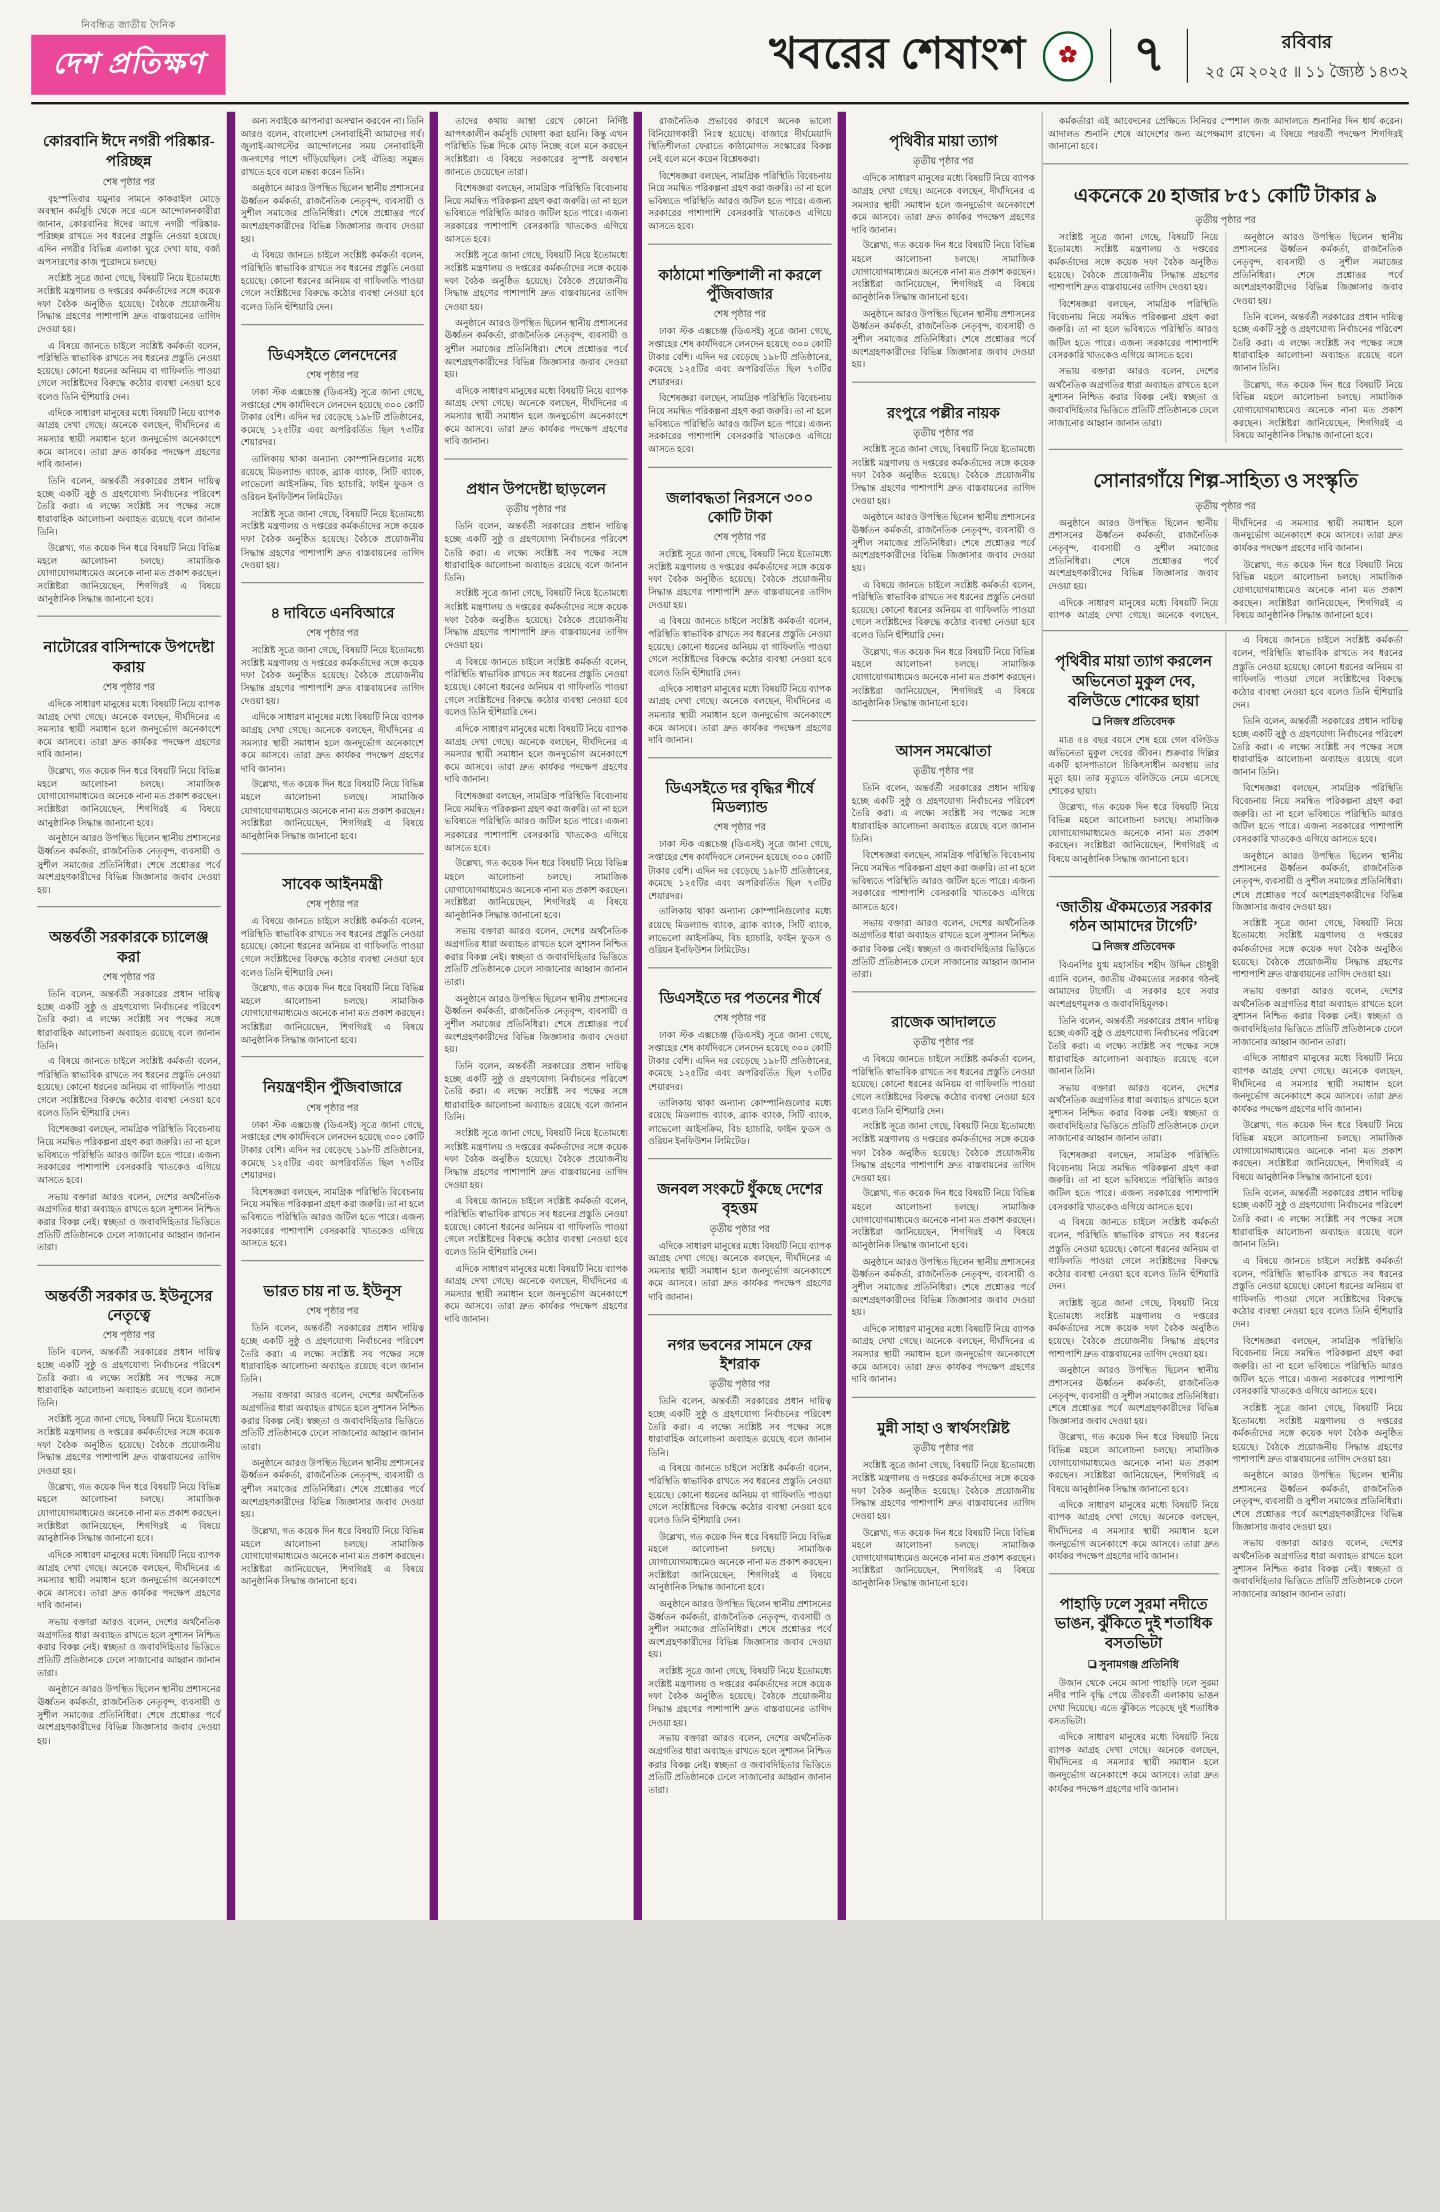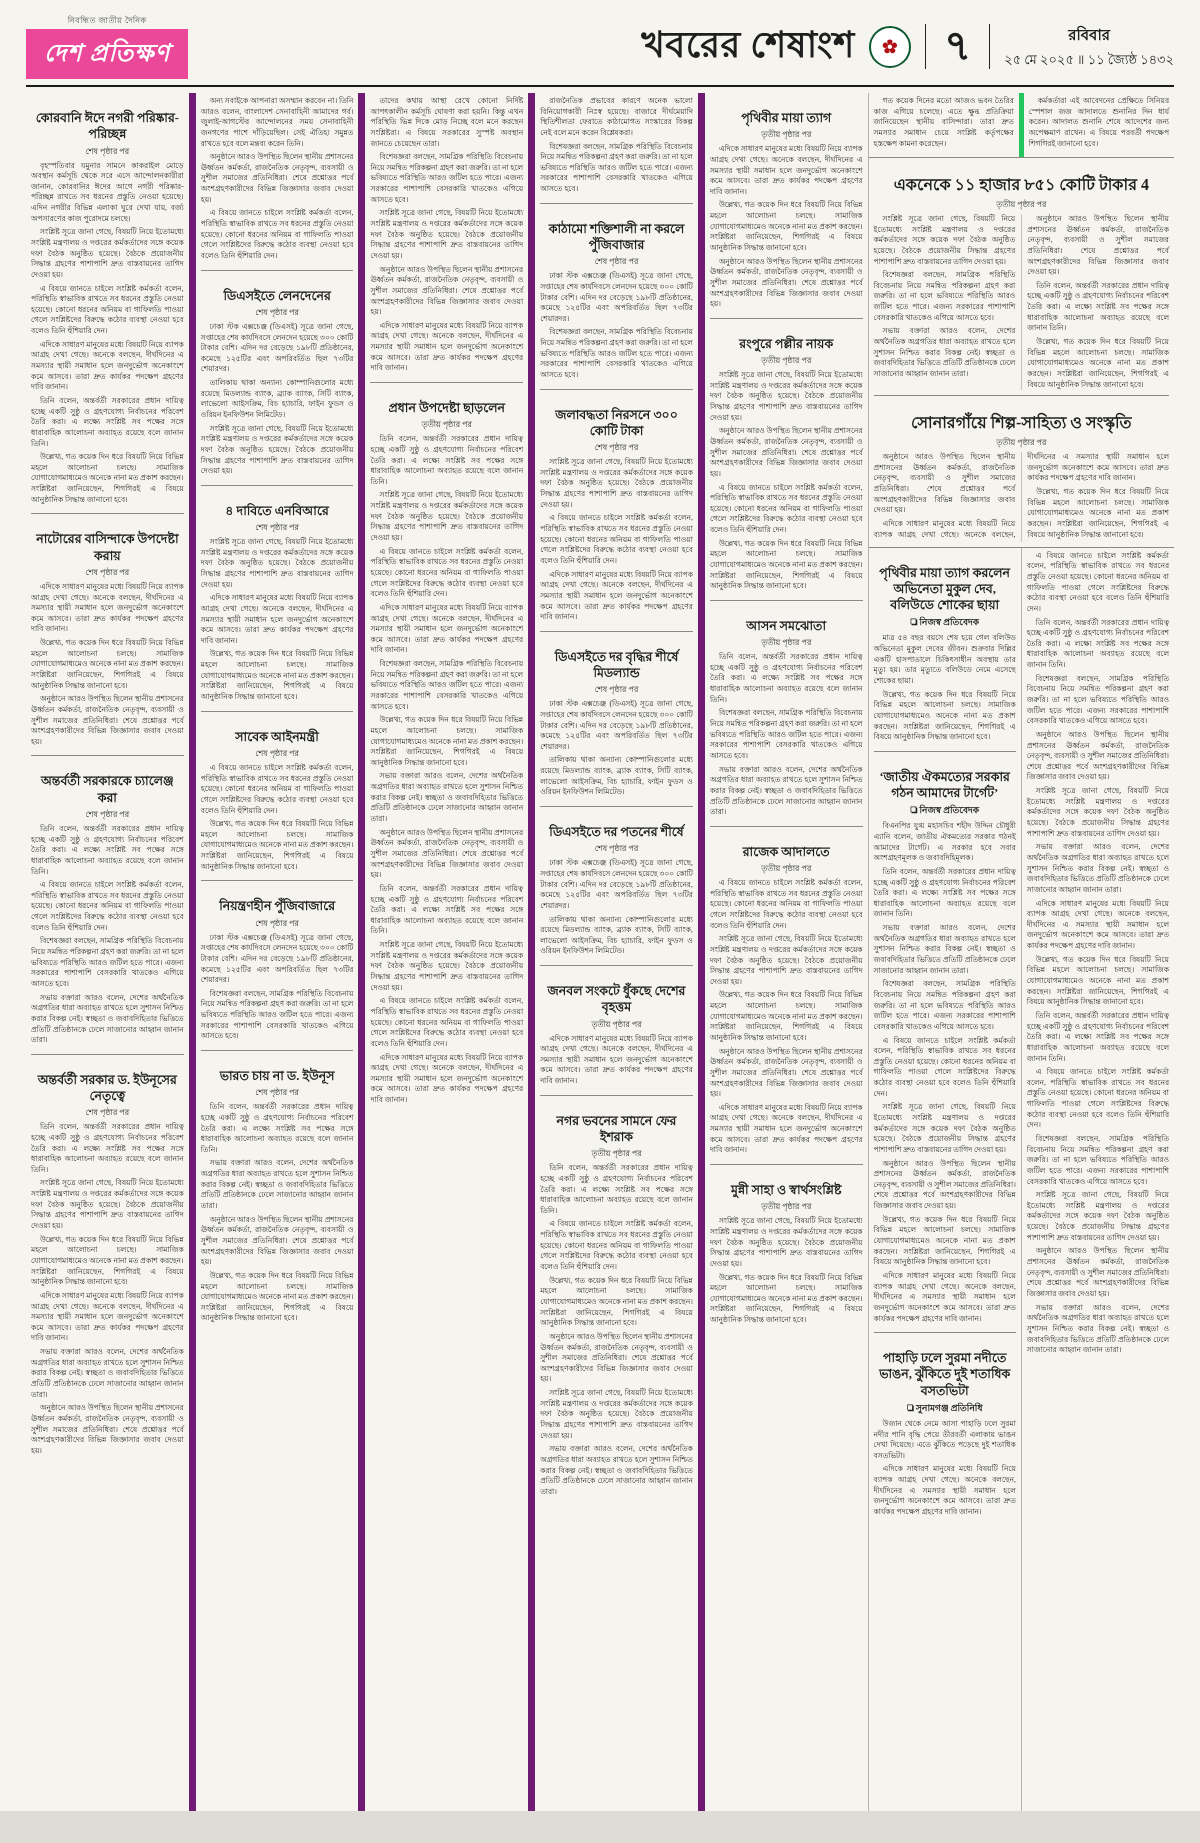--- a/index.html
+++ b/index.html
@@ -1,18 +1,18 @@
 <!DOCTYPE html>
 <html lang="bn"><head>
 <meta charset="utf-8">
 <title>দেশ প্রতিক্ষণ — খবরের শেষাংশ</title>
 <style>
   html,body{margin:0;padding:0;background:#dedcd6;}
   .page{
-    width:1200px;height:1811px;box-sizing:border-box;margin:0 auto;
+    width:1200px;height:1600px;box-sizing:border-box;margin:0 auto;
     background:#f5f4ef;color:#1e1e1e;overflow:hidden;
     padding:14px 26px 0;
     font-family:"Liberation Serif","DejaVu Serif",serif;
   }
   
   .header{display:flex;align-items:center;gap:14px;border-bottom:2px solid #1a1a1a;padding-bottom:6px;}
   .masthead-wrap{display:flex;flex-direction:column;align-items:center;}
   .masthead-top{font-size:8px;color:#555;margin-bottom:2px;letter-spacing:.5px;}
   .masthead-box{background:#ec4899;color:#fff;font-weight:bold;font-style:italic;
     font-size:24px;padding:5px 18px;border-radius:0;letter-spacing:1px;white-space:nowrap;}
@@ -300,38 +300,31 @@
           <h3 class="article-title">মুন্নী সাহা ও স্বার্থসংশ্লিষ্ট</h3>
           <div class="article-cont">তৃতীয় পৃষ্ঠার পর</div>
           <div class="article-body">
             <p class="article-para">সংশ্লিষ্ট সূত্রে জানা গেছে, বিষয়টি নিয়ে ইতোমধ্যে সংশ্লিষ্ট মন্ত্রণালয় ও দপ্তরের কর্মকর্তাদের সঙ্গে কয়েক দফা বৈঠক অনুষ্ঠিত হয়েছে। বৈঠকে প্রয়োজনীয় সিদ্ধান্ত গ্রহণের পাশাপাশি দ্রুত বাস্তবায়নের তাগিদ দেওয়া হয়।</p>
             <p class="article-para">উল্লেখ্য, গত কয়েক দিন ধরে বিষয়টি নিয়ে বিভিন্ন মহলে আলোচনা চলছে। সামাজিক যোগাযোগমাধ্যমেও অনেকে নানা মত প্রকাশ করছেন। সংশ্লিষ্টরা জানিয়েছেন, শিগগিরই এ বিষয়ে আনুষ্ঠানিক সিদ্ধান্ত জানানো হবে।</p>
           </div>
         </div>
       </div>
     <div class="right-wrap">
       <div class="right-top">
-        <div class="right-top-col" id="right-top-a">
-            <div class="article">
-              <div class="article-body">
-                <p class="article-para">গত কয়েক দিনের মতো আজও ভবন তৈরির কাজ এগিয়ে চলেছে। এতে ক্ষুব্ধ প্রতিক্রিয়া জানিয়েছেন স্থানীয় বাসিন্দারা। তারা দ্রুত সমস্যার সমাধান চেয়ে সংশ্লিষ্ট কর্তৃপক্ষের হস্তক্ষেপ কামনা করেছেন।</p>
-              </div>
-            </div>
-          </div>
         <div class="right-top-col" id="right-top-b">
             <div class="article">
               <div class="article-body">
                 <p class="article-para">কর্মকর্তারা এই আবেদনের প্রেক্ষিতে সিনিয়র স্পেশাল জজ আদালতে শুনানির দিন ধার্য করেন। আদালত শুনানি শেষে আদেশের জন্য অপেক্ষমাণ রাখেন। এ বিষয়ে পরবর্তী পদক্ষেপ শিগগিরই জানানো হবে।</p>
               </div>
             </div>
           </div>
       </div>
       <div class="right-spans" id="right-spans">
           <div class="article">
-            <h3 class="article-title big">একনেকে ১১ হাজার ৮৫১ কোটি টাকার 4</h3>
+            <h3 class="article-title big">একনেকে 20 হাজার ৮৫১ কোটি টাকার ৯</h3>
             <div class="article-cont">তৃতীয় পৃষ্ঠার পর</div>
             <div class="article-body twocol">
               <p class="article-para">সংশ্লিষ্ট সূত্রে জানা গেছে, বিষয়টি নিয়ে ইতোমধ্যে সংশ্লিষ্ট মন্ত্রণালয় ও দপ্তরের কর্মকর্তাদের সঙ্গে কয়েক দফা বৈঠক অনুষ্ঠিত হয়েছে। বৈঠকে প্রয়োজনীয় সিদ্ধান্ত গ্রহণের পাশাপাশি দ্রুত বাস্তবায়নের তাগিদ দেওয়া হয়।</p>
               <p class="article-para">বিশেষজ্ঞরা বলছেন, সামগ্রিক পরিস্থিতি বিবেচনায় নিয়ে সমন্বিত পরিকল্পনা গ্রহণ করা জরুরি। তা না হলে ভবিষ্যতে পরিস্থিতি আরও জটিল হতে পারে। এজন্য সরকারের পাশাপাশি বেসরকারি খাতকেও এগিয়ে আসতে হবে।</p>
               <p class="article-para">সভায় বক্তারা আরও বলেন, দেশের অর্থনৈতিক অগ্রগতির ধারা অব্যাহত রাখতে হলে সুশাসন নিশ্চিত করার বিকল্প নেই। স্বচ্ছতা ও জবাবদিহিতার ভিত্তিতে প্রতিটি প্রতিষ্ঠানকে ঢেলে সাজানোর আহ্বান জানান তারা।</p>
               <p class="article-para">অনুষ্ঠানে আরও উপস্থিত ছিলেন স্থানীয় প্রশাসনের ঊর্ধ্বতন কর্মকর্তা, রাজনৈতিক নেতৃবৃন্দ, ব্যবসায়ী ও সুশীল সমাজের প্রতিনিধিরা। শেষে প্রশ্নোত্তর পর্বে অংশগ্রহণকারীদের বিভিন্ন জিজ্ঞাসার জবাব দেওয়া হয়।</p>
               <p class="article-para">তিনি বলেন, অন্তর্বর্তী সরকারের প্রধান দায়িত্ব হচ্ছে একটি সুষ্ঠু ও গ্রহণযোগ্য নির্বাচনের পরিবেশ তৈরি করা। এ লক্ষ্যে সংশ্লিষ্ট সব পক্ষের সঙ্গে ধারাবাহিক আলোচনা অব্যাহত রয়েছে বলে জানান তিনি।</p>
               <p class="article-para">উল্লেখ্য, গত কয়েক দিন ধরে বিষয়টি নিয়ে বিভিন্ন মহলে আলোচনা চলছে। সামাজিক যোগাযোগমাধ্যমেও অনেকে নানা মত প্রকাশ করছেন। সংশ্লিষ্টরা জানিয়েছেন, শিগগিরই এ বিষয়ে আনুষ্ঠানিক সিদ্ধান্ত জানানো হবে।</p>
             </div>
           </div>

